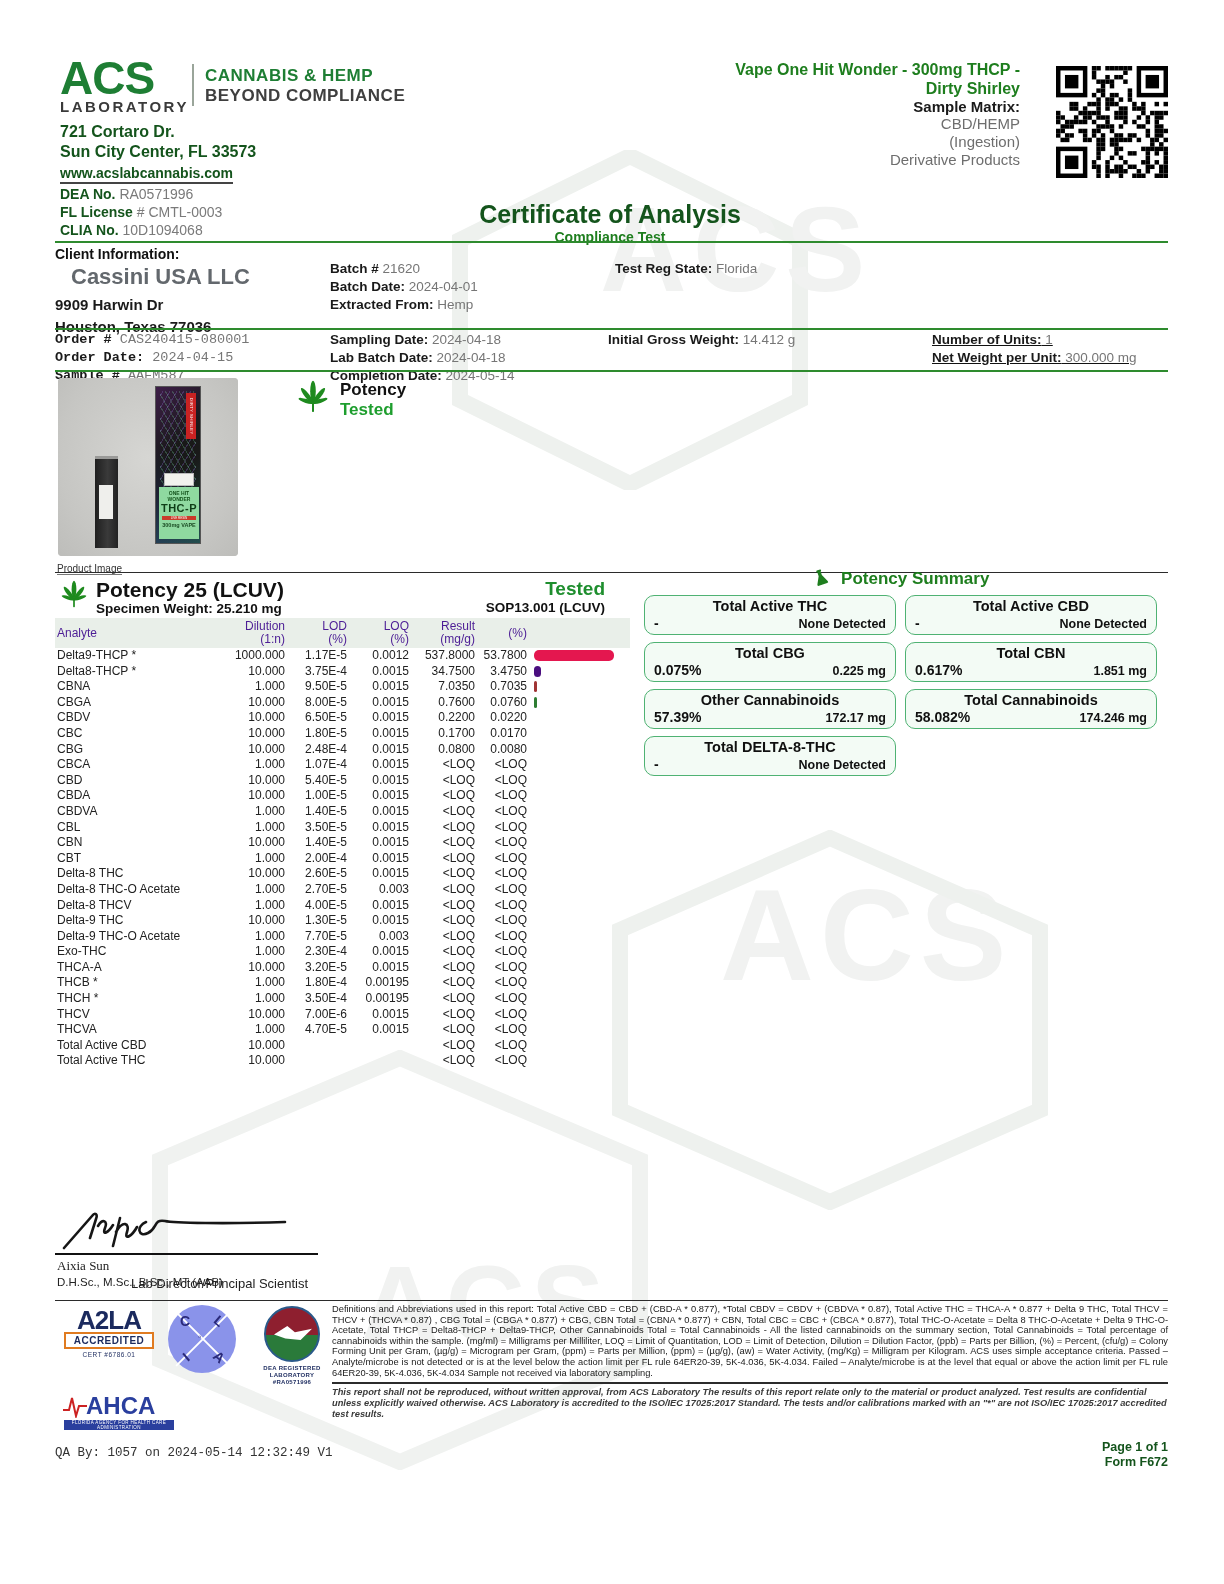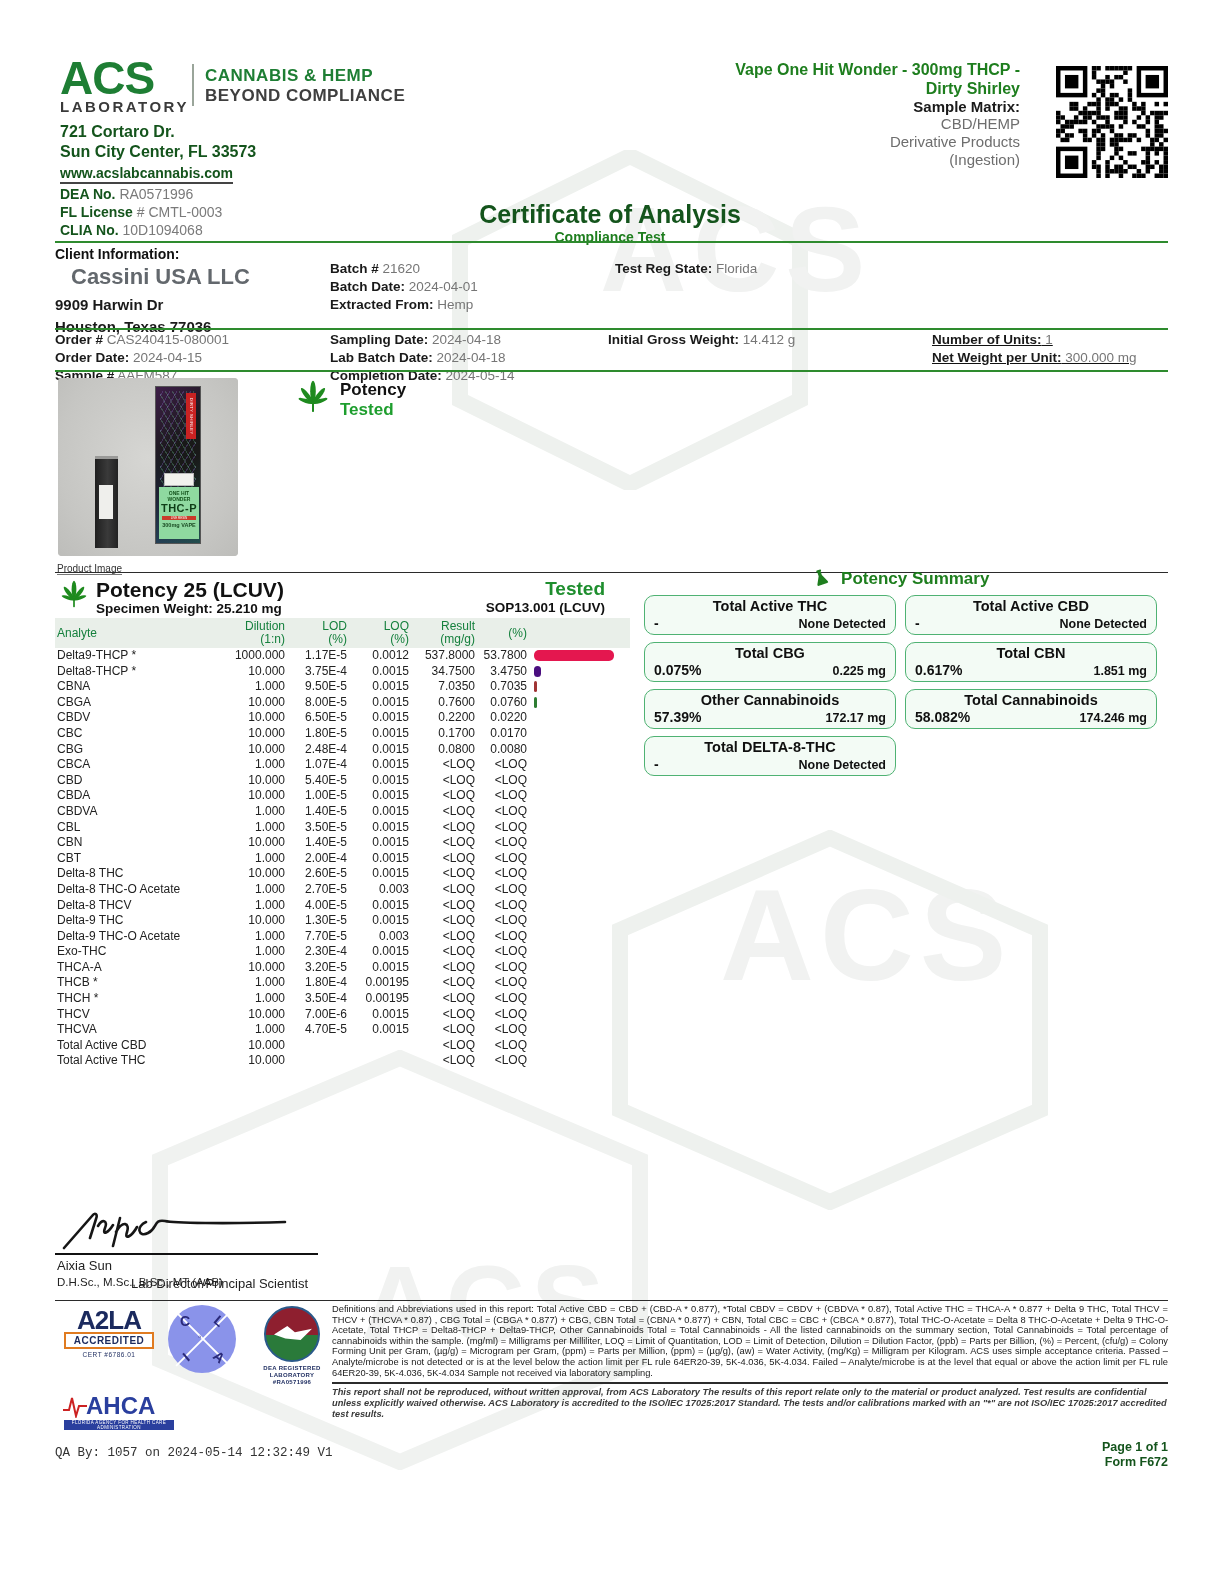--- a/index.html
+++ b/index.html
@@ -64,21 +64,21 @@
 
   .stamp-title { font-size:17px; font-weight:bold; color:#111; }
   .stamp-status { font-size:17px; font-weight:bold; color:#1e9e2e; }
 
   
   .pt-title { font-size:21px; font-weight:bold; color:#111; }
   .pt-sub { font-size:13.5px; font-weight:bold; color:#111; }
   .pt-tested { font-size:19px; font-weight:bold; color:#1e8e2e; text-align:right; }
   .pt-sop { font-size:13.5px; font-weight:bold; color:#111; text-align:right; }
 
-  .thead { display:flex; background:#e9efe9; height:30px; align-items:center; font-size:12px; color:#15803d; width:575px; }
+  .thead { display:flex; background:#e9efe9; height:30px; align-items:center; font-size:12px; color:#4c1d95; width:575px; }
   .thead .hc { line-height:13px; }
   .trow { display:flex; height:15.6px; line-height:15.6px; font-size:12px; color:#222; }
   .tc { white-space:nowrap; }
   .c0 { width:160px; text-align:left; padding-left:2px; }
   .c1 { width:70px; text-align:right; }
   .c2 { width:62px; text-align:right; }
   .c3 { width:62px; text-align:right; }
   .c4 { width:66px; text-align:right; }
   .c5 { width:52px; text-align:right; }
   .cbar { flex:1; padding-left:7px; display:flex; align-items:center; }
@@ -88,21 +88,21 @@
   .ps-title { font-size:17px; font-weight:bold; color:#1e7e1e; }
   .ps-grid { display:grid; grid-template-columns:252px 252px; column-gap:9px; row-gap:7px; }
   .sbox { border:1.6px solid #4fb273; border-radius:10px; background:#f3fbf5; height:40px; padding:2px 9px 0 9px; }
   .sbox .st { text-align:center; font-size:14.5px; font-weight:bold; color:#101010; line-height:17px; }
   .sbox .srow { display:flex; justify-content:space-between; align-items:baseline; }
   .sbox .sl { font-size:14px; font-weight:bold; color:#101010; }
   .sbox .sr { font-size:12.5px; font-weight:bold; color:#101010; }
 
   
   .sig-line { position:absolute; height:2px; background:#111; }
-  .sig-name { font-size:13px; color:#222; }
+  .sig-name { font-size:13px; color:#222;font-family:Liberation Serif, serif; }
   .sig-role { font-size:13px; color:#222;margin-top:20px; }
   .sig-cred { font-size:11.5px; color:#222; }
 
   
   .a2la-box { border:2px solid #e07b20; background:#fff; color:#1b2a5e; font-weight:800; font-size:10px; text-align:center; padding:1px 3px; letter-spacing:0.5px; }
   .a2la-cert { font-size:6.5px; color:#1b2a5e; text-align:center; letter-spacing:0.5px; }
   .a2la-mark { font-size:26px; font-weight:800; color:#1b2a5e; text-align:center; line-height:24px; letter-spacing:-1px; }
   .clia-circ { width:68px; height:68px; border-radius:50%; background:#8a93ea; position:relative; }
   .clia-circ span { position:absolute; color:#2a2a7a; font-weight:bold; font-size:14px; }
   .clia-x1 { position:absolute; left:50%; top:-4px; width:2px; height:76px; background:#fff; transform:rotate(45deg); transform-origin:center; }
@@ -159,22 +159,22 @@
     <div class="cred" style="margin-top:3px;"><b>DEA No.</b> <span class="v">RA0571996</span></div>
     <div class="cred"><b>FL License</b> <span class="v"># CMTL-0003</span></div>
     <div class="cred"><b>CLIA No.</b> <span class="v">10D1094068</span></div>
   </div>
 
   <div class="abs" style="left:560px;top:60px;width:460px;">
     <div class="prod-title">Vape One Hit Wonder - 300mg THCP -</div>
     <div class="prod-title">Dirty Shirley</div>
     <div class="matrix-lbl">Sample Matrix:</div>
     <div class="matrix-val">CBD/HEMP</div>
+    <div class="matrix-val">(Ingestion)</div>
     <div class="matrix-val">Derivative Products</div>
-    <div class="matrix-val">(Ingestion)</div>
   </div>
 
   <div class="abs" style="left:1056px;top:66px;width:112px;height:112px;"><svg width="112" height="112" viewBox="0 0 112 112">
         <rect width="112" height="112" fill="#fff"></rect>
         <rect x="35.84" y="0" width="4.48" height="4.48" fill="#000"></rect>
         <rect x="40.32000000000001" y="0" width="4.48" height="4.48" fill="#000"></rect>
         <rect x="49.28" y="0" width="4.48" height="4.48" fill="#000"></rect>
         <rect x="53.760000000000005" y="0" width="4.48" height="4.48" fill="#000"></rect>
         <rect x="58.24000000000001" y="0" width="4.48" height="4.48" fill="#000"></rect>
         <rect x="62.720000000000006" y="0" width="4.48" height="4.48" fill="#000"></rect>
@@ -413,21 +413,21 @@
     <div class="kv"><b>Batch #</b> <span class="v">21620</span></div>
     <div class="kv"><b>Batch Date:</b> <span class="v">2024-04-01</span></div>
     <div class="kv"><b>Extracted From:</b> <span class="v">Hemp</span></div>
   </div>
   <div class="abs" style="left:608px;top:260px;margin-left:7px;">
     <div class="kv"><b>Test Reg State:</b> <span class="v">Florida</span></div>
   </div>
 
   <div class="hline-green" style="left:55px;top:328px;width:1113px;"></div>
 
-  <div class="abs" style="left:55px;top:331px;">
+  <div class="abs" style="left:55px;top:331px;font-family:Liberation Mono, monospace;">
       <div class="kv"><b>Order #</b><span class="v"> CAS240415-080001</span></div>
       <div class="kv"><b>Order Date:</b><span class="v"> 2024-04-15</span></div>
       <div class="kv"><b>Sample #</b><span class="v"> AAFM587</span></div>
     </div>
   <div class="abs" style="left:330px;top:331px;">
       <div class="kv"><b>Sampling Date:</b><span class="v"> 2024-04-18</span></div>
       <div class="kv"><b>Lab Batch Date:</b><span class="v"> 2024-04-18</span></div>
       <div class="kv"><b>Completion Date:</b><span class="v"> 2024-05-14</span></div>
     </div>
   <div class="abs" style="left:608px;top:331px;">

